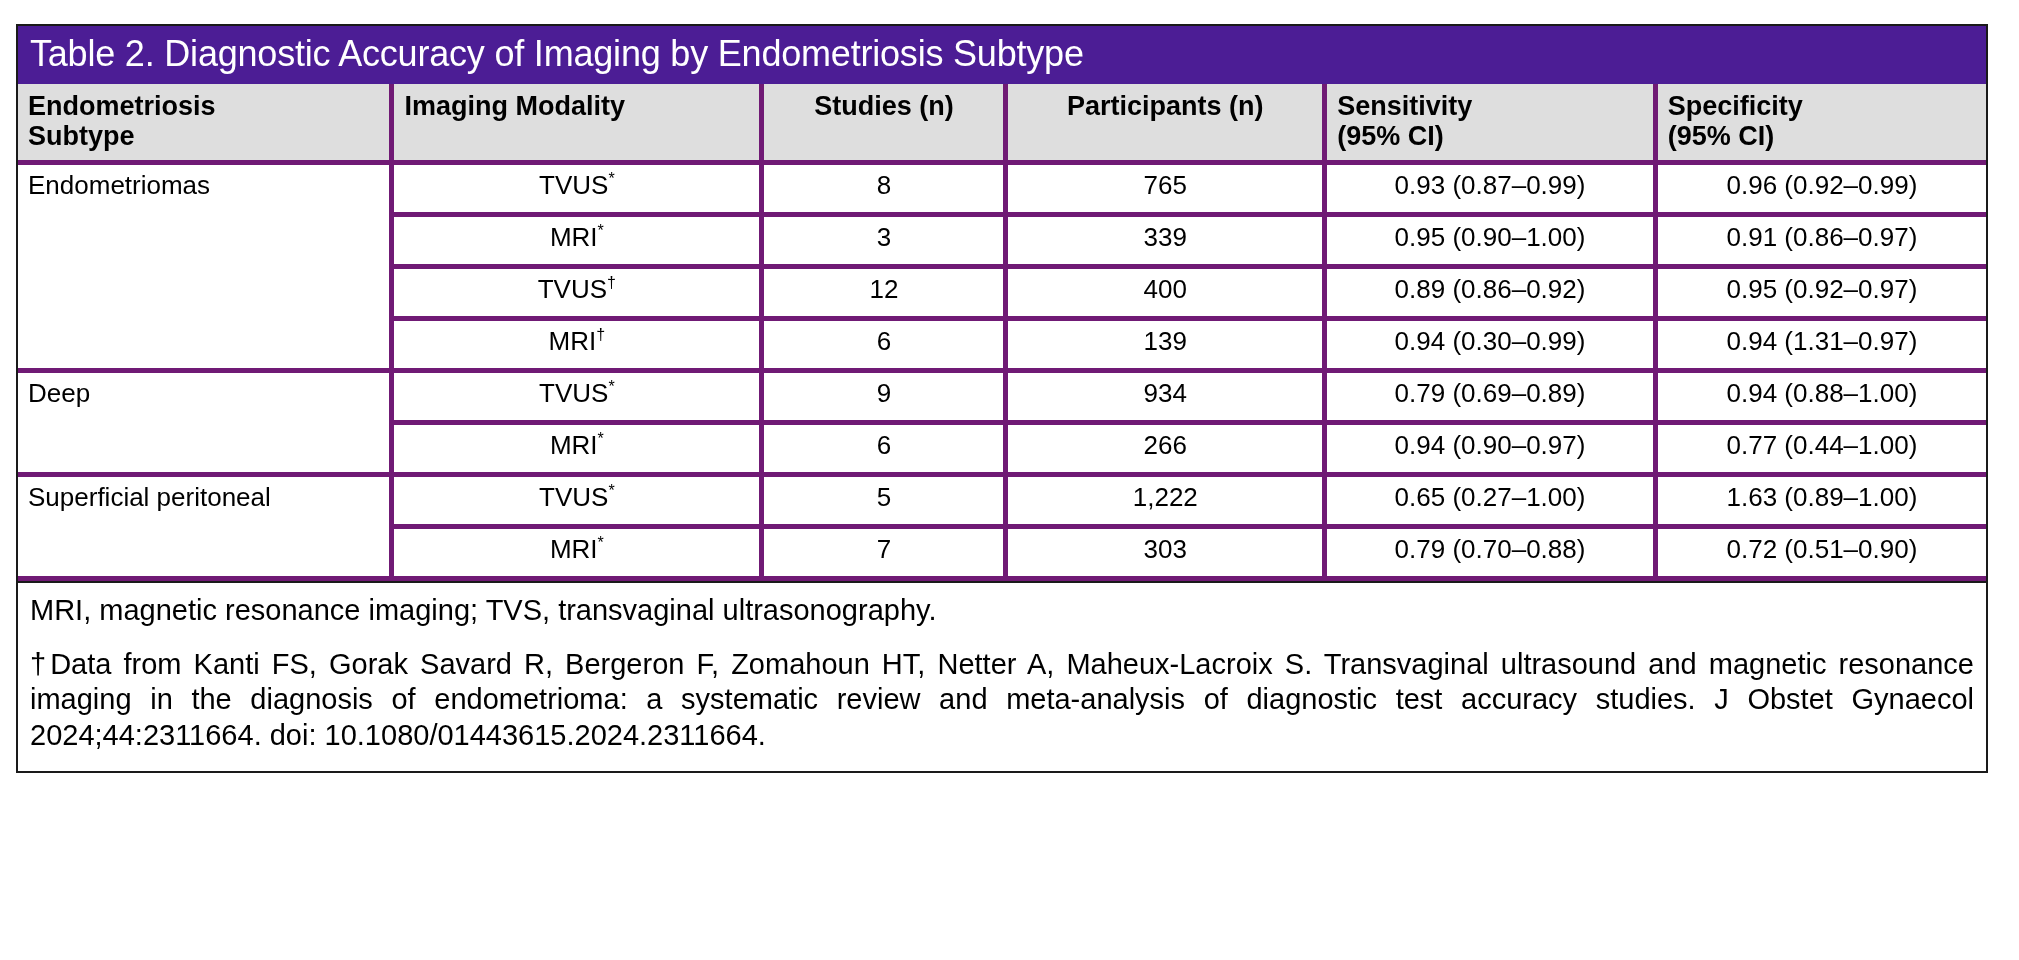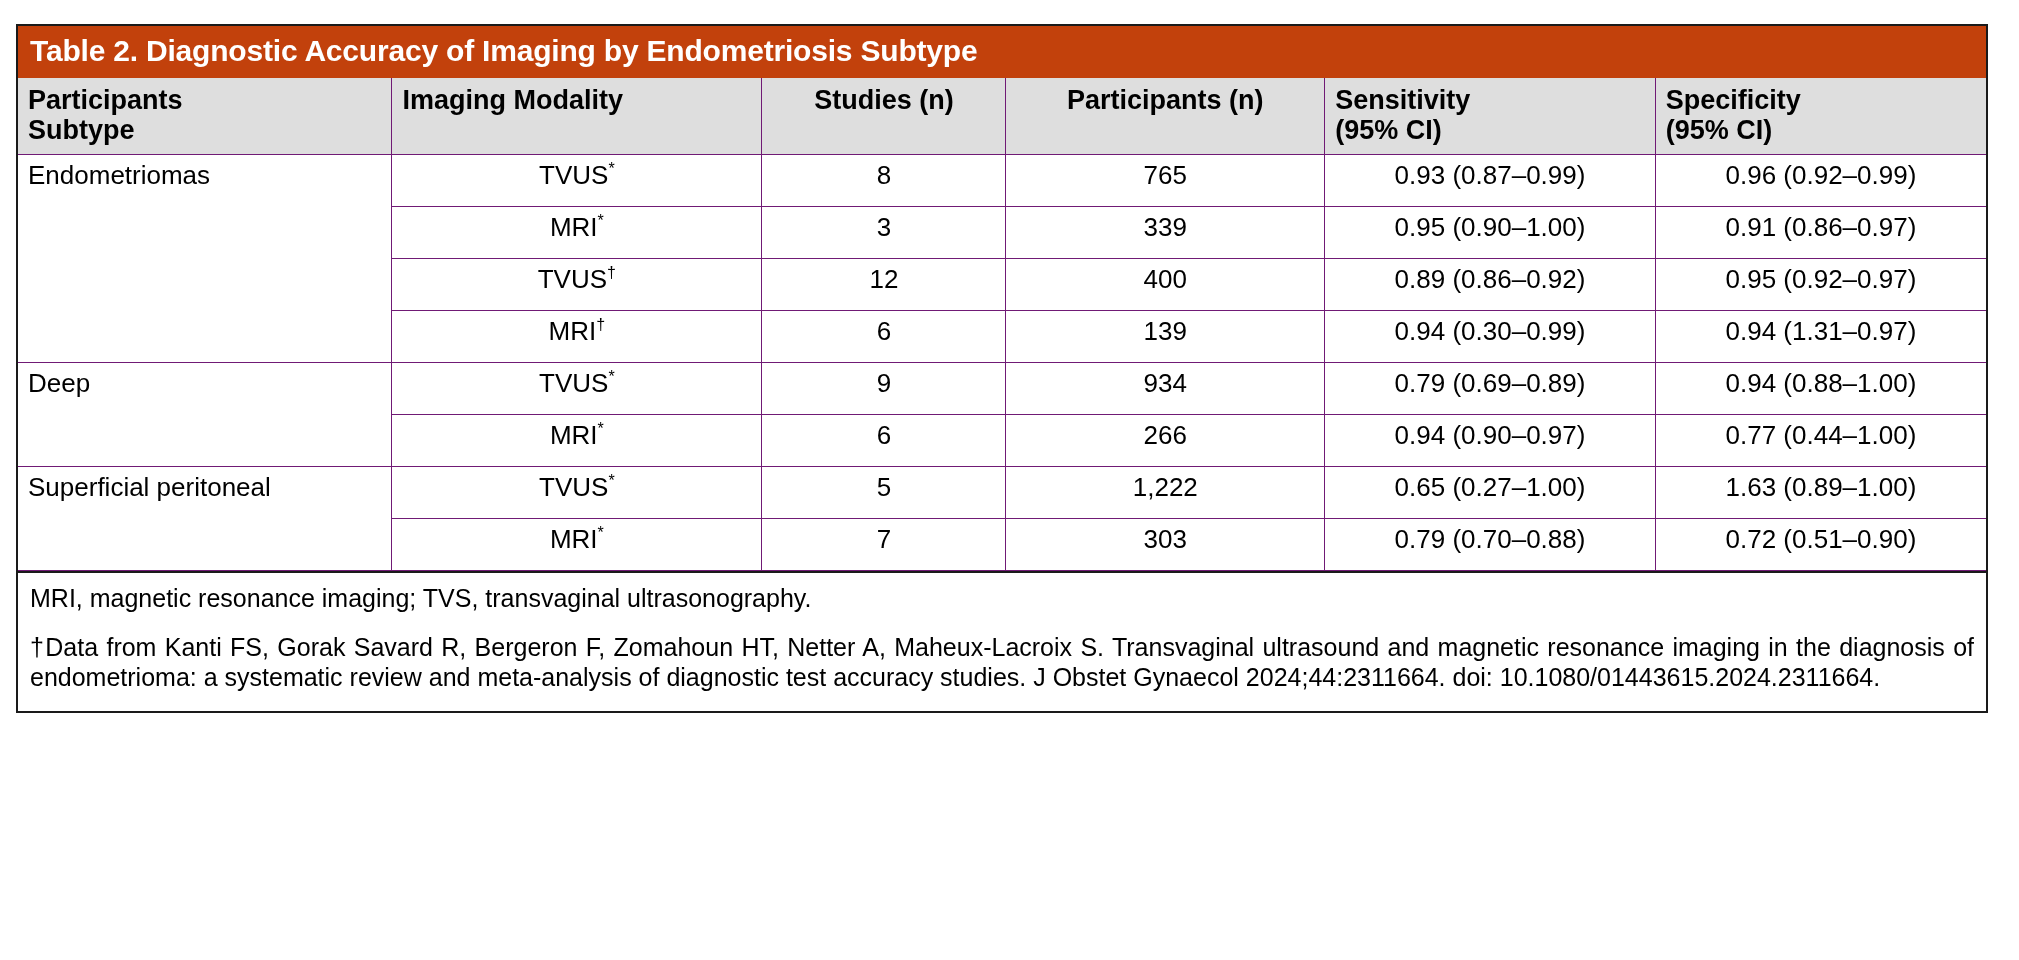--- a/index.html
+++ b/index.html
@@ -29,40 +29,40 @@
     left: 16px;
     top: 24px;
     width: 1972px;
     border: 2px solid #1a1a1a;
     box-sizing: border-box;
     background: #ffffff;
   }
 
   
   .title-bar {
-    background: #c2410c;
+    background: #4c1d95;
     color: #ffffff;
-    font-weight: bold;
-    font-size: 30px;
+    font-weight: normal;
+    font-size: 36px;
     line-height: 1.0;
     padding: 10px 12px 12px 12px;
     letter-spacing: -0.2px;
     white-space: nowrap;
   }
 
   
   table.main {
     width: 100%;
     border-collapse: collapse;
     table-layout: fixed;
     font-size: 26px;
   }
   table.main th,
   table.main td {
-    border: 1px solid #701a75;
+    border: 5px solid #701a75;
     padding: 6px 10px;
     vertical-align: top;
     box-sizing: border-box;
   }
   table.main thead th {
     background: #dedede;
     font-weight: bold;
     text-align: left;
     font-size: 27px;
     line-height: 1.12;
@@ -97,42 +97,42 @@
     vertical-align: super;
     line-height: 0;
   }
 
   
   .footnotes {
     border-top: 2px solid #1a1a1a;
     padding: 10px 12px 14px 12px;
   }
   .fn {
-    font-size: 25px;
+    font-size: 29px;
     line-height: 1.22;
     text-align: justify;
     margin: 0 0 14px 0;
     hyphens: none;
   }
   .fn:last-child { margin-bottom: 4px; }
   .fn.abbr { text-align: left; margin-bottom: 18px; }
 </style>
 </head>
 <body>
 
 <div class="page">
   <div class="table-wrap">
 
     <div class="title-bar">Table 2.  Diagnostic Accuracy of Imaging by Endometriosis Subtype</div>
 
     <table class="main">
       <thead>
         <tr>
           <th style="width:19.0%">
-            <div>Participants</div>
+            <div>Endometriosis</div>
             <div>Subtype</div>
           </th>
           <th style="width:18.8%">
             <div></div>
             <div>Imaging Modality</div>
           </th>
           <th class="num" style="width:12.4%">
             <div></div>
             <div>Studies (n)</div>
           </th>

